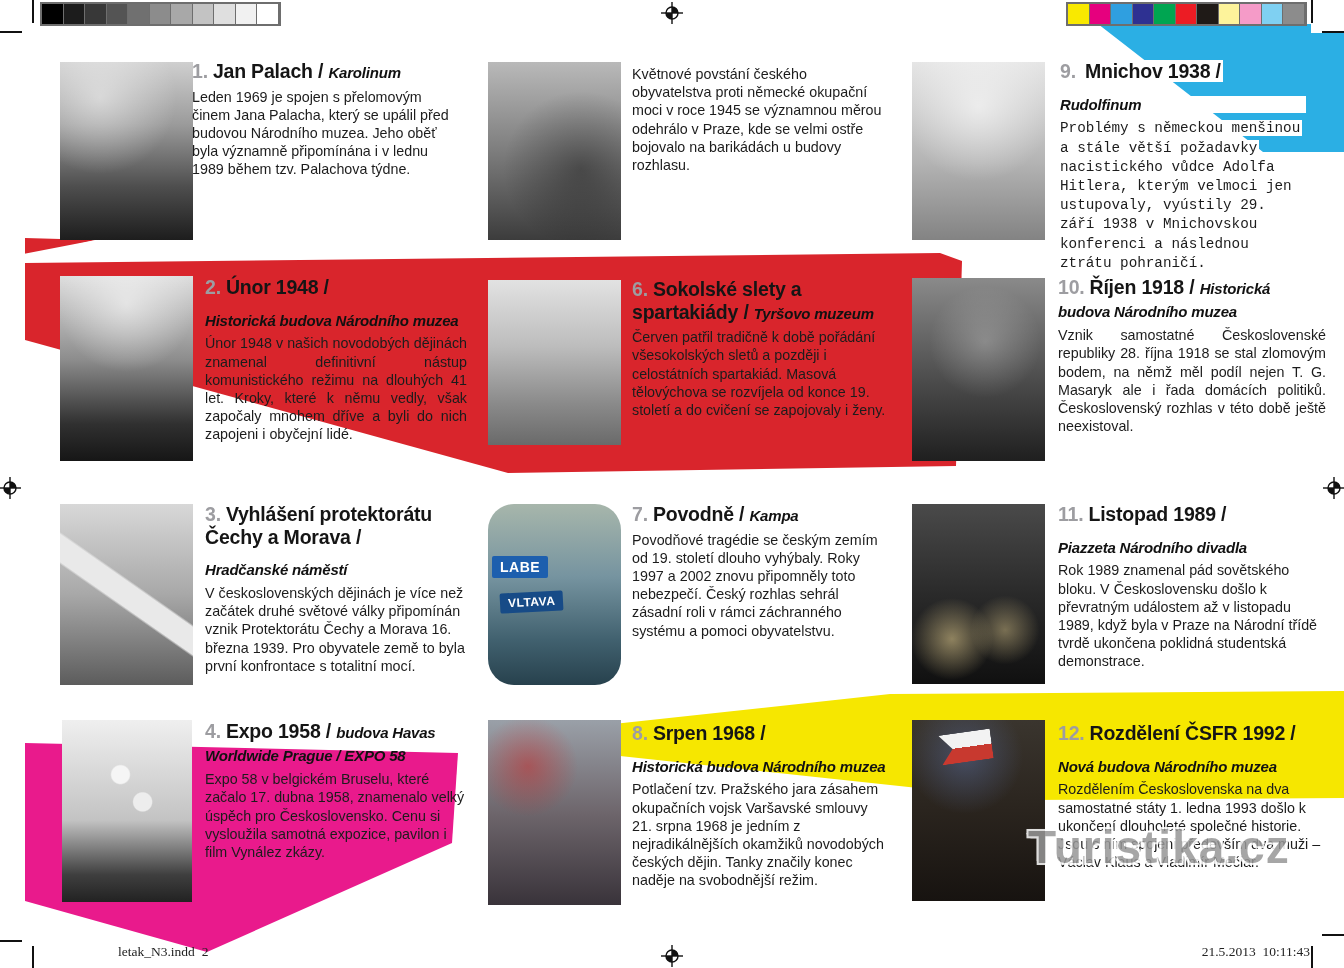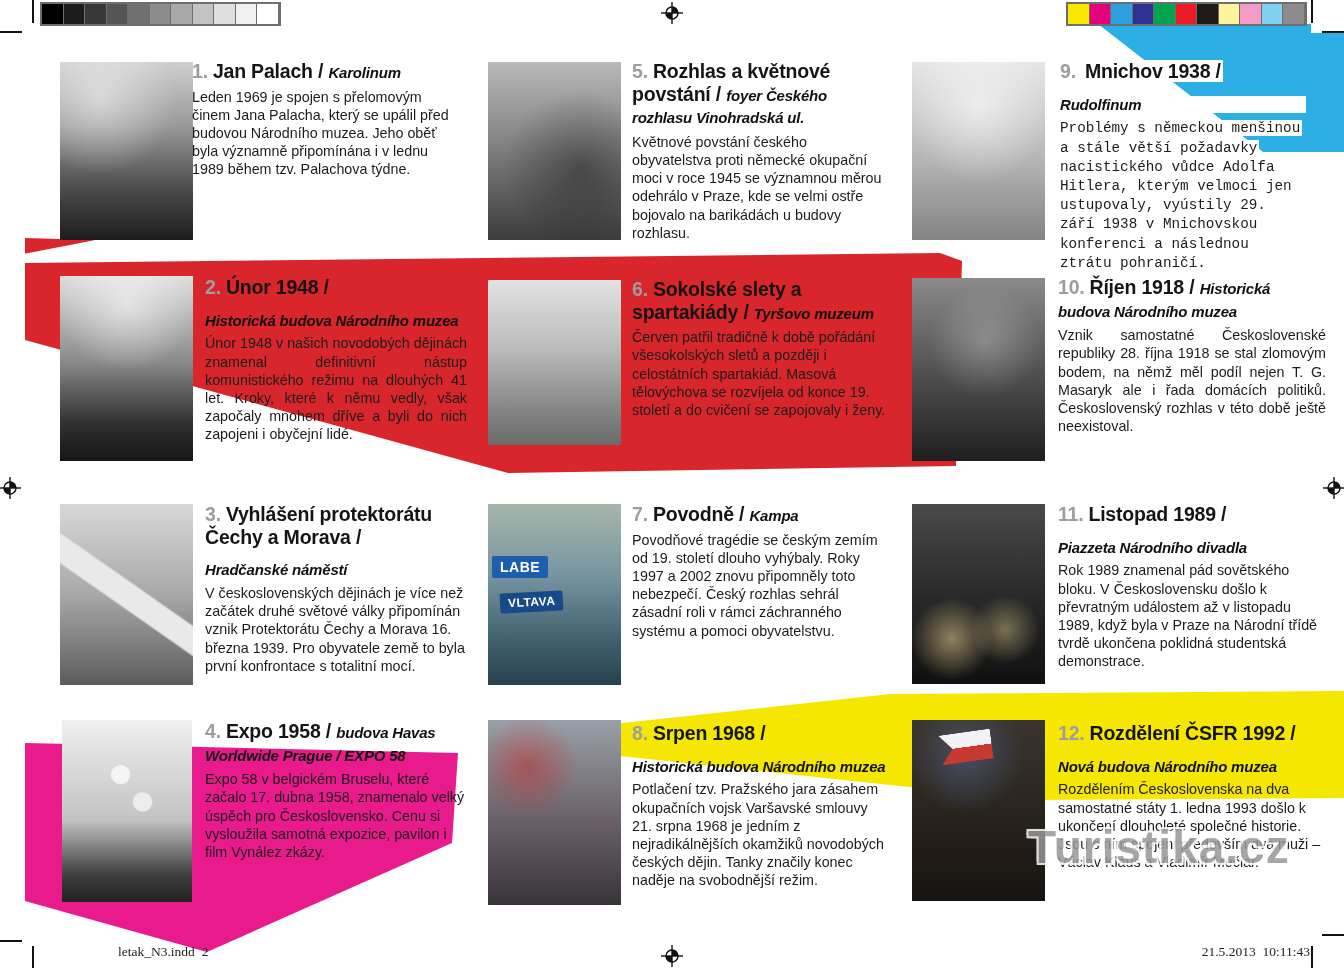--- a/index.html
+++ b/index.html
@@ -28,21 +28,21 @@
   .ph-2{background:radial-gradient(circle at 50% 15%,rgba(255,255,255,.55),transparent 40%),
         linear-gradient(180deg,#dedede 0%,#8d8d8d 45%,#303030 80%,#161616 100%);}
   .ph-3{background:linear-gradient(35deg,transparent 44%,#e9e9e9 45%,#e9e9e9 55%,transparent 56%),
         linear-gradient(180deg,#d8d8d8 0%,#a8a8a8 50%,#5c5c5c 100%);}
   .ph-4{background:radial-gradient(circle at 45% 30%,#f5f5f5 6%,transparent 7%),
         radial-gradient(circle at 62% 45%,#ededed 7%,transparent 8%),
         linear-gradient(180deg,#efefef 0%,#c3c3c3 55%,#3f3f3f 85%,#222 100%);}
   .ph-5{background:radial-gradient(circle at 70% 60%,rgba(0,0,0,.35),transparent 55%),
         linear-gradient(180deg,#b9b9b9 0%,#7d7d7d 50%,#3c3c3c 100%);}
   .ph-6{background:linear-gradient(180deg,#e2e2e2 0%,#bdbdbd 40%,#8a8a8a 75%,#6a6a6a 100%);}
-  .ph-7{background:linear-gradient(180deg,#a7b6ab 0%,#7694a0 40%,#41616f 75%,#27414d 100%);}
+  .ph-7{background:linear-gradient(180deg,#a7b6ab 0%,#7694a0 40%,#41616f 75%,#27414d 100%);border-radius:26px;}
   .ph-8{background:radial-gradient(circle at 30% 25%,rgba(200,40,40,.5),transparent 30%),
         linear-gradient(180deg,#9aa0a8 0%,#6e666c 50%,#39333a 100%);}
   .ph-9{background:radial-gradient(circle at 50% 25%,rgba(255,255,255,.6),transparent 50%),
         linear-gradient(180deg,#e6e6e6 0%,#b5b5b5 55%,#838383 100%);}
   .ph-10{background:radial-gradient(circle at 55% 35%,rgba(255,255,255,.25),transparent 40%),
         linear-gradient(180deg,#8a8a8a 0%,#4d4d4d 55%,#1f1f1f 100%);}
   .ph-11{background:radial-gradient(circle at 30% 75%,rgba(255,230,160,.5),transparent 25%),
         radial-gradient(circle at 70% 70%,rgba(255,230,160,.4),transparent 22%),
         linear-gradient(180deg,#4a4a4a 0%,#2a2a2a 50%,#101010 100%);}
   .ph-12{background:radial-gradient(circle at 40% 20%,rgba(90,110,160,.5),transparent 35%),
@@ -115,21 +115,20 @@
     <h2><span class="num">3.</span><span class="ttl">Vyhlášení protektorátu Čechy a Morava /</span><span class="sub block">Hradčanské náměstí</span></h2>
     <p class="body">V československých dějinách je více než začátek druhé světové války připomínán vznik Protektorátu Čechy a Morava 16. března 1939. Pro obyvatele země to byla první konfrontace s totalitní mocí.</p>
   </article>
 
   <article class="entry" style="left:205px;top:720px;width:262px;">
     <h2><span class="num">4.</span><span class="ttl">Expo 1958 /</span> <span class="sub">budova Havas Worldwide Prague / EXPO 58</span></h2>
     <p class="body">Expo 58 v belgickém Bruselu, které začalo 17. dubna 1958, znamenalo velký úspěch pro Československo. Cenu si vysloužila samotná expozice, pavilon i film Vynález zkázy.</p>
   </article>
 
   <article class="entry" style="left:632px;top:60px;width:252px;">
-    <h2><span class="num">5.</span><span class="ttl">Rozhlas a květnové povstání /</span> <span class="sub">foyer Českého rozhlasu Vinohradská ul.</span></h2>
     <p class="body">Květnové povstání českého obyvatelstva proti německé okupační moci v roce 1945 se významnou měrou odehrálo v Praze, kde se velmi ostře bojovalo na barikádách u budovy rozhlasu.</p>
   </article>
 
   <article class="entry" style="left:632px;top:278px;width:254px;">
     <h2><span class="num">6.</span><span class="ttl">Sokolské slety a spartakiády /</span> <span class="sub">Tyršovo muzeum</span></h2>
     <p class="body">Červen patřil tradičně k době pořádání všesokolských sletů a později i celostátních spartakiád. Masová tělovýchova se rozvíjela od konce 19. století a do cvičení se zapojovaly i ženy.</p>
   </article>
 
   <article class="entry" style="left:632px;top:503px;width:252px;">
     <h2><span class="num">7.</span><span class="ttl">Povodně /</span> <span class="sub">Kampa</span></h2>

